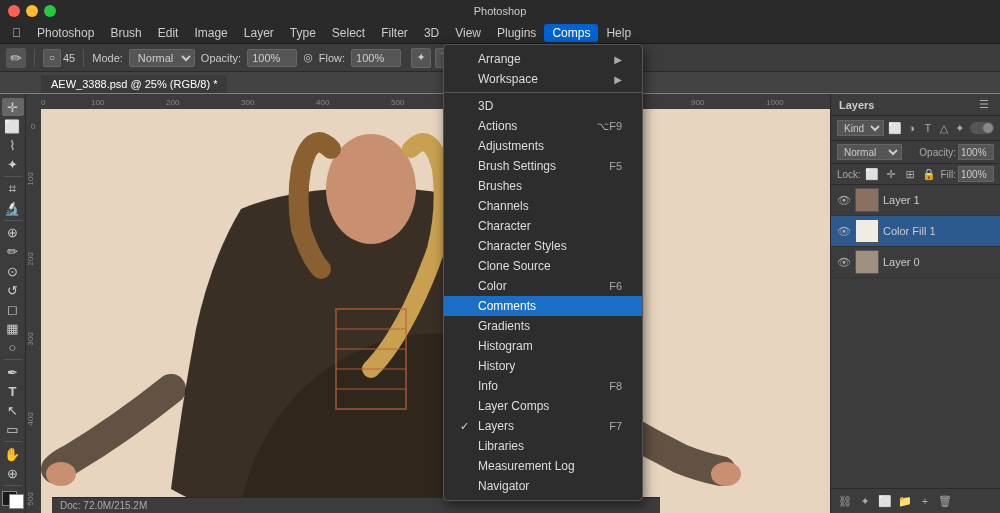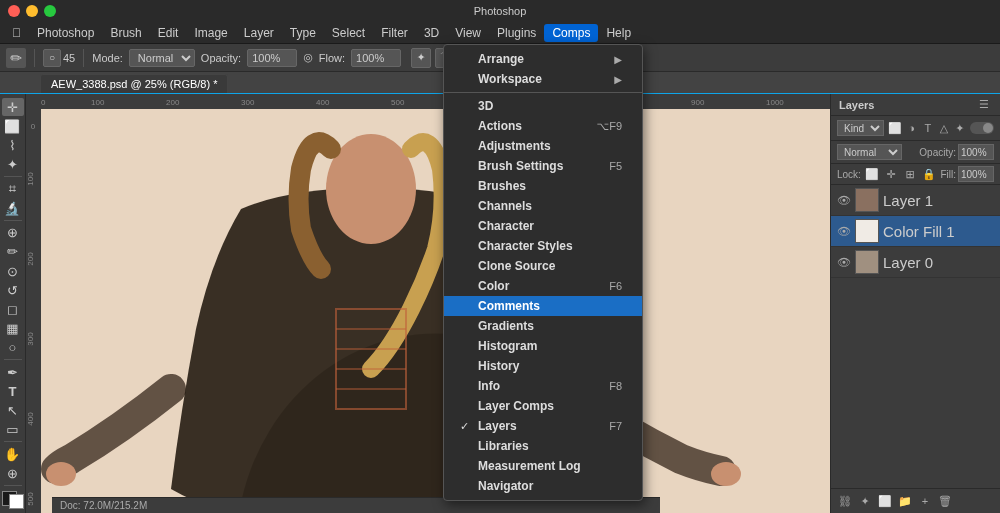--- a/index.html
+++ b/index.html
@@ -205,21 +205,21 @@
       width: 14px; height: 14px;
       display: flex; align-items: center; justify-content: center;
       color: #aaa; font-size: 11px; cursor: pointer;
     }
     .layer-thumb {
       width: 24px; height: 24px;
       border: 1px solid #555;
       background: #666;
       flex-shrink: 0;
     }
-    .layer-name { color: #ccc; font-size: 15px; flex: 1; }
+    .layer-name { color: #ccc; font-size: 11px; flex: 1; }
 
     
     #window-dropdown {
       position: absolute;
       top: 44px; 
       left: 443px;
       background: #2d2d2d;
       border: 1px solid #555;
       border-radius: 4px;
       box-shadow: 2px 4px 12px rgba(0,0,0,0.5);
@@ -237,21 +237,21 @@
       white-space: nowrap;
       gap: 6px;
       height: 20px;
     }
     .dd-item:hover, .dd-item.highlighted { background: #0063d3; color: white; align-items: center; }
     .dd-item.highlighted { background: #1a6ec5; }
     .dd-separator { height: 1px; background: #555; margin: 3px 0; }
     .dd-checkmark { width: 12px; font-size: 11px; color: #ddd; flex-shrink: 0; }
     .dd-shortcut { margin-left: auto; color: #aaa; font-size: 11px; }
     .dd-arrow { margin-left: auto; color: #aaa; font-size: 10px; }
-    .dd-item-label { flex: 1; font-weight: bold; }
+    .dd-item-label { flex: 1; }
 
     
     #statusbar {
       height: 16px;
       background: #3c3c3c;
       display: flex;
       align-items: center;
       padding: 0 8px;
       border-top: 1px solid #2a2a2a;
       position: absolute;

